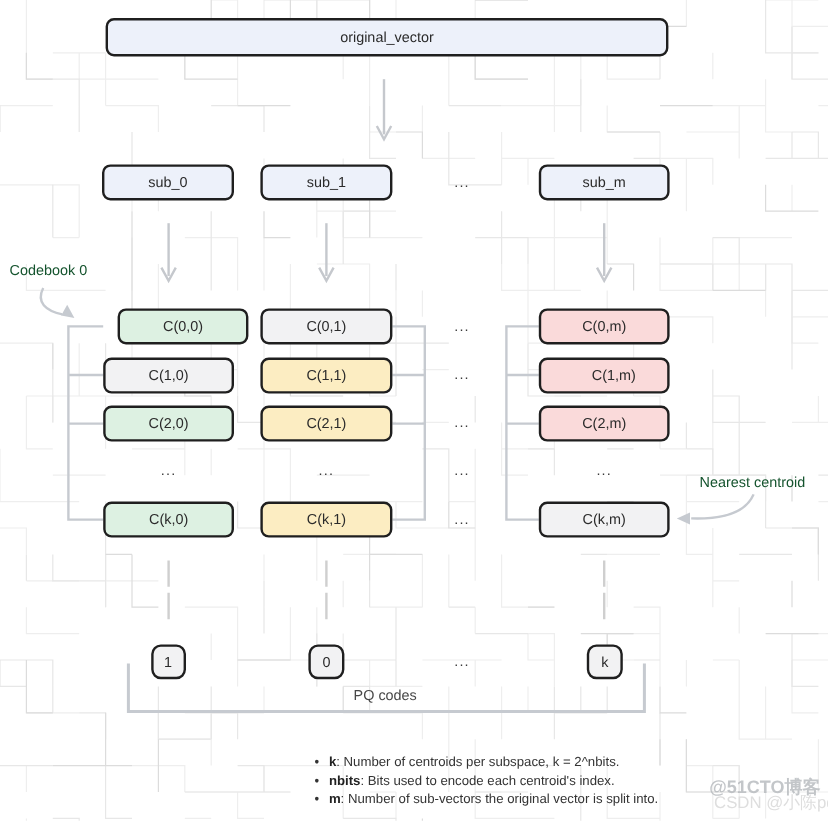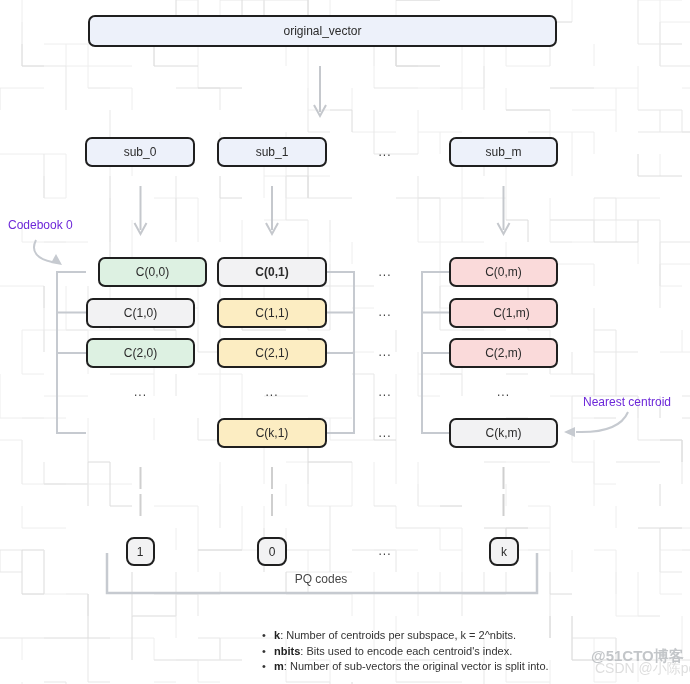--- a/index.html
+++ b/index.html
@@ -5,21 +5,21 @@
   html,body{margin:0;padding:0;background:#fff;}
   body{width:690px;height:684px;position:relative;overflow:hidden;
        font-family:"Liberation Sans","DejaVu Sans",sans-serif;}
   #stage{position:absolute;inset:0;width:690px;height:684px;}
   svg.layer{position:absolute;left:0;top:0;pointer-events:none;}
   .box{position:absolute;box-sizing:border-box;border:2px solid #1f1f1f;
        border-radius:7px;display:flex;align-items:center;justify-content:center;
        font-size:12px;color:#2b2b2b;background:#fff;z-index:3;}
   .dots{position:absolute;font-size:12px;color:#3a3a3a;letter-spacing:1px;
         z-index:3;transform:translate(-50%,-50%);}
-  .freelabel{position:absolute;font-size:12px;color:#6d28d9;z-index:3;white-space:nowrap;}
+  .freelabel{position:absolute;font-size:12px;color:#14532d;z-index:3;white-space:nowrap;}
   .pqlabel{position:absolute;font-size:12px;color:#474747;z-index:3;text-align:center;}
   .notes{position:absolute;left:262px;top:628px;z-index:3;font-size:11px;color:#333;
          line-height:15.5px;white-space:nowrap;}
   .notes .row b{color:#222;}
   .bullet{display:inline-block;width:9px;color:#333;}
   .wm{position:absolute;z-index:4;white-space:nowrap;}
   .wm-secondary{left:595px;top:660px;font-size:14px;color:#dedede;}
   .wm-primary{left:591px;top:647px;font-size:15px;font-weight:600;color:#b0b4b8;opacity:.75;}
 </style>
 </head>
@@ -91,23 +91,26 @@
 
   <div class="box" style="left: 86px; top: 257px; width: 109px; height: 30px; background: rgb(221, 241, 226); margin-left: 12px;">
       <span>C(0,0)</span>
     </div>
   <div class="box" style="left: 86px; top: 297.5px; width: 109px; height: 30px; background: rgb(242, 242, 243);">
       <span>C(1,0)</span>
     </div>
   <div class="box" style="left: 86px; top: 338px; width: 109px; height: 30px; background: rgb(221, 241, 226);">
       <span>C(2,0)</span>
     </div>
+  <div class="box" style="left: 86px; top: 418px; width: 109px; height: 30px; background: rgb(221, 241, 226);">
+      <span>C(k,0)</span>
+    </div>
   <span class="dots" style="left:140.5px;top:392px">...</span>
 
-  <div class="box" style="left: 217px; top: 257px; width: 110px; height: 30px; background: rgb(242, 242, 243); font-weight: bold;">
+  <div class="box" style="left: 217px; top: 257px; width: 110px; height: 30px; background: rgb(242, 242, 243);">
       <span>C(0,1)</span>
     </div>
   <div class="box" style="left: 217px; top: 297.5px; width: 110px; height: 30px; background: rgb(252, 237, 194);">
       <span>C(1,1)</span>
     </div>
   <div class="box" style="left: 217px; top: 338px; width: 110px; height: 30px; background: rgb(252, 237, 194);">
       <span>C(2,1)</span>
     </div>
   <div class="box" style="left: 217px; top: 418px; width: 110px; height: 30px; background: rgb(252, 237, 194);">
       <span>C(k,1)</span>

